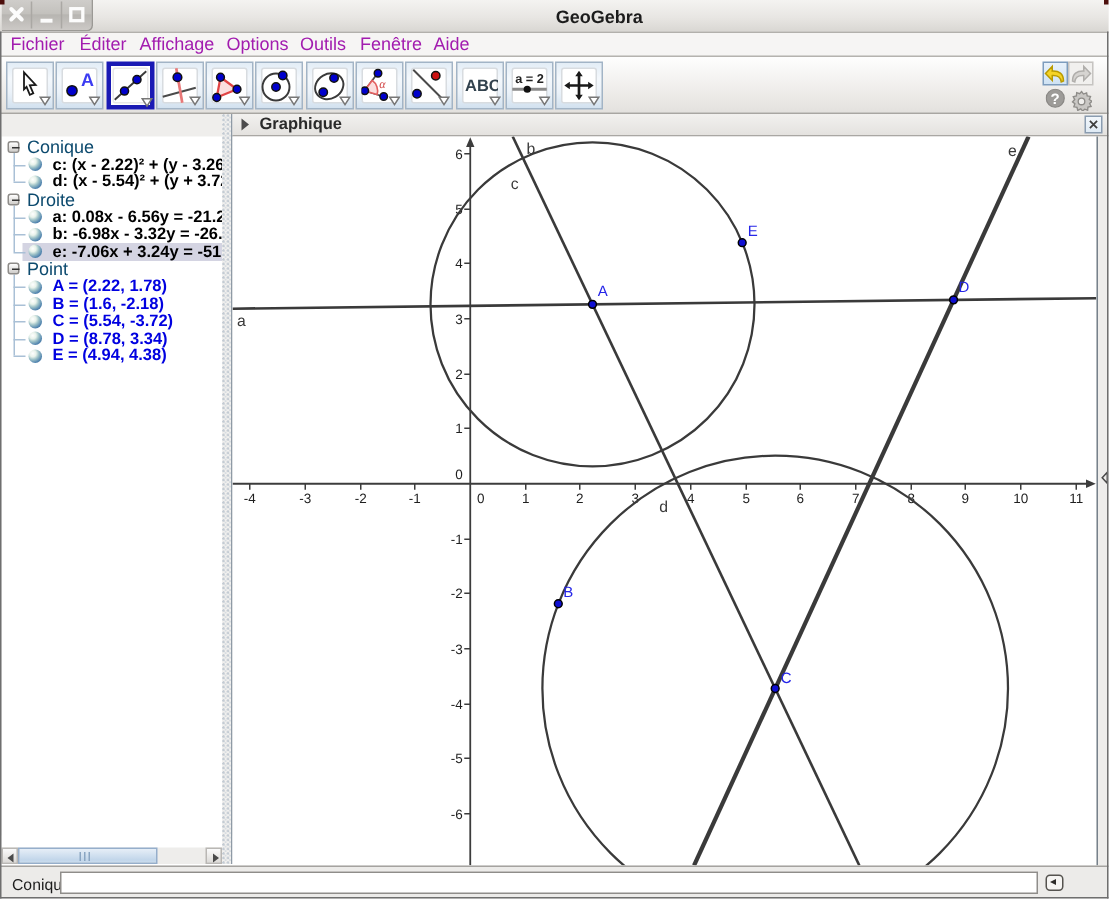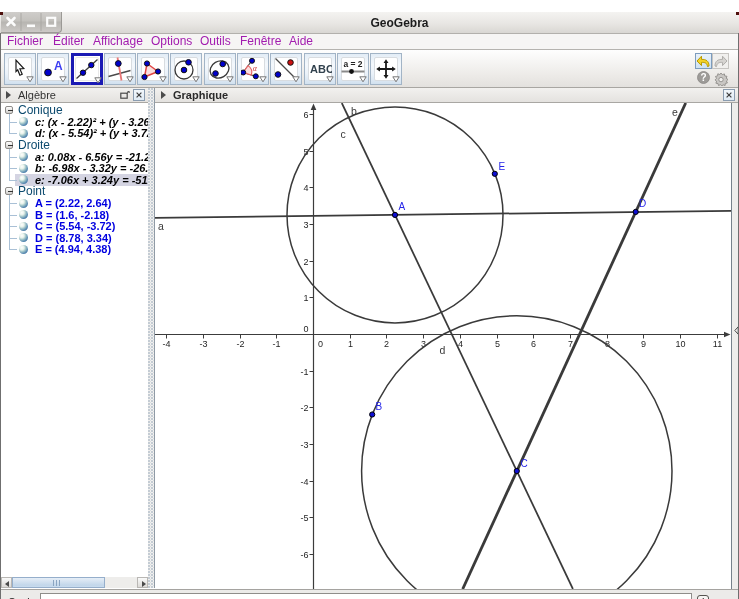--- a/index.html
+++ b/index.html
@@ -1,18 +1,18 @@
 <!DOCTYPE html>
 <html><head>
 <meta charset="utf-8">
 <style>
 html,body{margin:0;padding:0;}
 svg{display:block;}
 body{width:739px;height:599px;overflow:hidden;font-family:"Liberation Sans",sans-serif;background:#fff;}
-#win{position:absolute;left:0;top:12px;width:739px;height:557px;background:#efeeec;}
+#win{position:absolute;left:0;top:0;width:739px;height:557px;background:#efeeec;}
 .abs{position:absolute;}
 
 #titlebar{position:absolute;left:0;top:0;width:739px;height:21px;background:linear-gradient(#f4f3f1,#e8e6e3 55%,#d9d7d3);border-bottom:1px solid #b2b0ac;}
 #corner-l{position:absolute;left:0;top:0;width:3px;height:3px;background:#4d0f0c;}
 #corner-r{position:absolute;right:0;top:0;width:3px;height:3px;background:#4d0f0c;}
 #winbtns{position:absolute;left:1px;top:0;width:60px;height:20px;background:linear-gradient(#cfcdca,#c3c1bd 45%,#b7b5b1 50%,#ccc9c6);border:1px solid #9b9995;border-top:none;border-left:none;border-radius:0 0 4px 0;}
 #titletext{position:absolute;left:60px;top:4px;width:679px;text-align:center;font-size:12px;font-weight:bold;color:#1c1c1c;}
 
 #menubar{position:absolute;left:0px;top:22px;width:739px;height:15px;background:#f6f5f4;font-size:12px;color:#a21caf;}
 #menubar span{position:absolute;top:0px;}
@@ -31,21 +31,21 @@
 #redo{position:absolute;left:712px;top:3px;width:17px;height:16px;background:#f1f0ee;border:1px solid #c6c4c1;box-sizing:border-box;}
 
 .phead{position:absolute;top:76px;height:14px;background:linear-gradient(#f2f1ef,#e4e2df);border-bottom:1px solid #a9a7a3;font-size:11px;color:#2a2a2a;}
 .phead .tri{position:absolute;left:6px;top:3px;width:0;height:0;border-top:4px solid transparent;border-bottom:4px solid transparent;border-left:5px solid #4c4c4c;}
 .phead .ttl{position:absolute;left:18px;top:1px;font-weight:bold;}
 .pclose{position:absolute;top:1px;width:12px;height:12px;background:linear-gradient(#f2f7fb,#dfeaf4);border:1px solid #8a9cb0;font-size:9px;line-height:10px;text-align:center;color:#444;box-sizing:border-box;}
 
 #algview{position:absolute;left:1px;top:91px;width:147px;height:473px;background:#fff;overflow:hidden;}
 #algview .row{position:absolute;left:0;width:160px;height:12px;font-size:11px;white-space:nowrap;}
 #algview .cat{font-size:12px;color:#0c4a6e;}
-#algview .itm{font-weight:bold;color:#000;font-style:italic;}
+#algview .itm{font-weight:bold;color:#000;}
 #algview .pt{font-weight:bold;color:#0000e0;}
 .expico{position:absolute;left:4px;top:2px;width:8px;height:8px;border:1px solid #8e8c89;border-radius:2px;background:linear-gradient(#ffffff,#cfcdca);box-sizing:border-box;}
 .expico:after{content:"";position:absolute;left:1.5px;top:3px;width:5px;height:1px;background:#333;}
 .marble{position:absolute;left:18px;top:1.5px;width:9px;height:9px;border-radius:50%;background:radial-gradient(circle at 32% 30%,#ffffff 0%,#e8f2ea 25%,#9fc3c8 45%,#5587b0 70%,#2e5f92 100%);}
 .sel-row{position:absolute;left:14px;width:133px;height:12px;background:#d4d4e2;}
 .tline{position:absolute;background:#a9c0d6;}
 
 #hscroll{position:absolute;left:1px;top:565px;width:147px;height:11px;background:#eeedeb;}
 #hscroll .sbtn{position:absolute;top:0;width:11px;height:11px;background:linear-gradient(#fafafa,#dcdad7);border:1px solid #b9b7b4;box-sizing:border-box;}
 #thumb{position:absolute;left:11px;top:0px;width:93px;height:11px;background:linear-gradient(#e6eef7,#c2d6ea 80%,#cadcee);border:1px solid #95aecb;box-sizing:border-box;}
@@ -263,33 +263,20 @@
         </svg>
       </div>
 <div class="abs" style="left:714px;top:22px">
         <svg width="14" height="14" viewBox="0 0 14 14">
           <path d="M7 1 L8.3 2.7 L10.4 1.9 L10.8 4 L13 4.3 L12.2 6.3 L14 7.5 L12.4 9 L13.4 11 L11.3 11.4 L11.1 13.5 L9.1 12.8 L7.8 14 L6.5 12.6 L4.5 13.6 L4 11.5 L1.9 11.2 L2.6 9.2 L1 7.9 L2.5 6.4 L1.5 4.4 L3.6 3.9 L3.8 1.8 L5.8 2.5 Z" fill="#c9c7c4" stroke="#8e8c89" stroke-width="0.9"></path>
           <circle cx="7" cy="7.6" r="2.2" fill="#efeeec" stroke="#8e8c89" stroke-width="0.9"></circle>
         </svg>
       </div>
 </div>
 
-  <div class="phead" style="left:0px;width:148px;">
-    <div class="tri"></div>
-      <div class="ttl" style="font-weight:normal;color:#333;">Algèbre</div>
-    <svg class="abs" style="left:120px;top:3px" width="10" height="8">
-        <rect x="0.8" y="2.2" width="6.4" height="5" fill="none" stroke="#4a4a4a" stroke-width="1.2"></rect>
-        <path d="M6.5 2.5 L9 0.5 M9.2 0.3 L7.4 0.3 M9.2 0.3 L9.2 2" stroke="#4a4a4a" stroke-width="1"></path>
-      </svg>
-    <div class="pclose" style="left:133px;">
-        <svg width="10" height="10" style="margin:0 auto;position:relative;top:0px">
-          <path d="M2.6 2.6 L7.4 7.4 M7.4 2.6 L2.6 7.4" stroke="#3e3e3e" stroke-width="1.2"></path>
-        </svg>
-      </div>
-  </div>
   <div id="algview">
       <div class="sel-row" style="top:70.8px"></div>
       <div class="tline" style="left:8px;top:11.2px;width:1px;height:19.2px"></div>
       <div class="tline" style="left:8px;top:18.8px;width:8px;height:1px"></div>
       <div class="tline" style="left:8px;top:30.4px;width:8px;height:1px"></div>
       <div class="tline" style="left:8px;top:46.0px;width:1px;height:30.8px"></div>
       <div class="tline" style="left:8px;top:53.6px;width:8px;height:1px"></div>
       <div class="tline" style="left:8px;top:65.2px;width:8px;height:1px"></div>
       <div class="tline" style="left:8px;top:76.8px;width:8px;height:1px"></div>
       <div class="tline" style="left:8px;top:92.4px;width:1px;height:54.0px"></div>
@@ -325,21 +312,21 @@
       <div class="row itm" style="top:70.8px">
         <div class="marble"></div>
         <span style="position:absolute;left:34px;top:0px">e: -7.06x + 3.24y = -51.</span>
       </div>
       <div class="row cat" style="top:82.4px">
         <div class="expico"></div>
         <span style="position:absolute;left:17px;top:-1px">Point</span>
       </div>
       <div class="row pt" style="top:94.0px">
         <div class="marble"></div>
-        <span style="position:absolute;left:34px;top:0px">A = (2.22, 2.64)</span>
+        <span style="position:absolute;left:34px;top:0px">A = (2.22, 1.78)</span>
       </div>
       <div class="row pt" style="top:105.6px">
         <div class="marble"></div>
         <span style="position:absolute;left:34px;top:0px">B = (1.6, -2.18)</span>
       </div>
       <div class="row pt" style="top:117.2px">
         <div class="marble"></div>
         <span style="position:absolute;left:34px;top:0px">C = (5.54, -3.72)</span>
       </div>
       <div class="row pt" style="top:128.8px">

